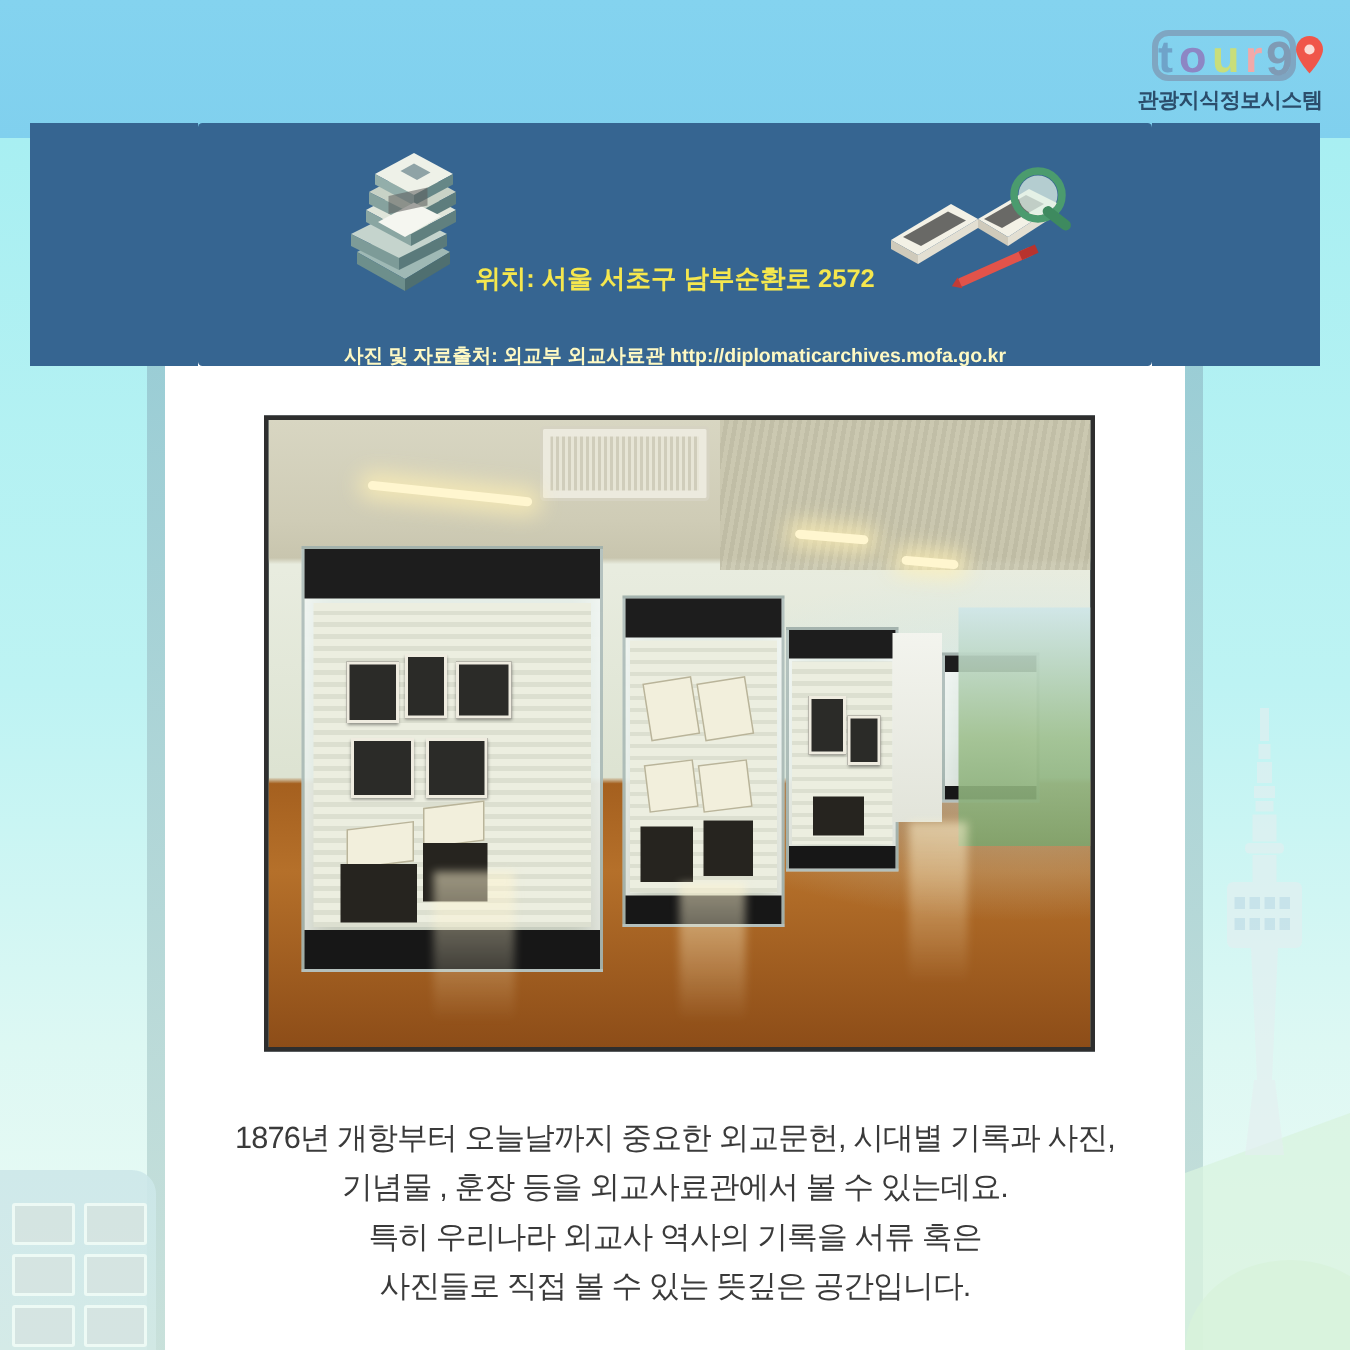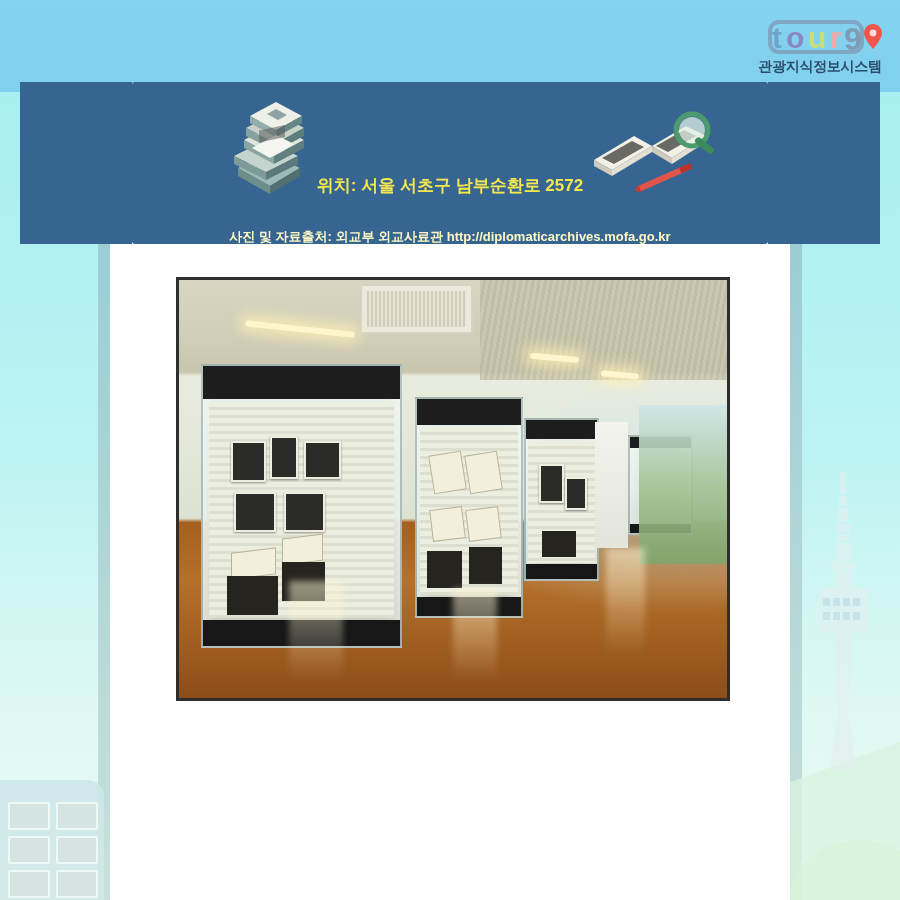--- a/index.html
+++ b/index.html
@@ -490,14 +490,20 @@
         <div class="ph-case-base"></div>
       </div>
       <div class="ph-window"></div>
 
       <div class="ph-reflect" style="left:20%; top:72%; width:10%; height:24%;"></div>
       <div class="ph-reflect" style="left:50%; top:74%; width:8%;  height:22%;"></div>
       <div class="ph-reflect" style="left:78%; top:64%; width:7%;  height:26%;"></div>
     </div>
   </div>
 
+  <div class="desc">
+    <div>1876년 개항부터 오늘날까지 중요한 외교문헌, 시대별 기록과 사진,</div>
+    <div>기념물 , 훈장 등을 외교사료관에서 볼 수 있는데요.</div>
+    <div>특히 우리나라 외교사 역사의 기록을 서류 혹은</div>
+    <div>사진들로 직접 볼 수 있는 뜻깊은 공간입니다.</div>
+  </div>
 
 </div>
 
 </body></html>

